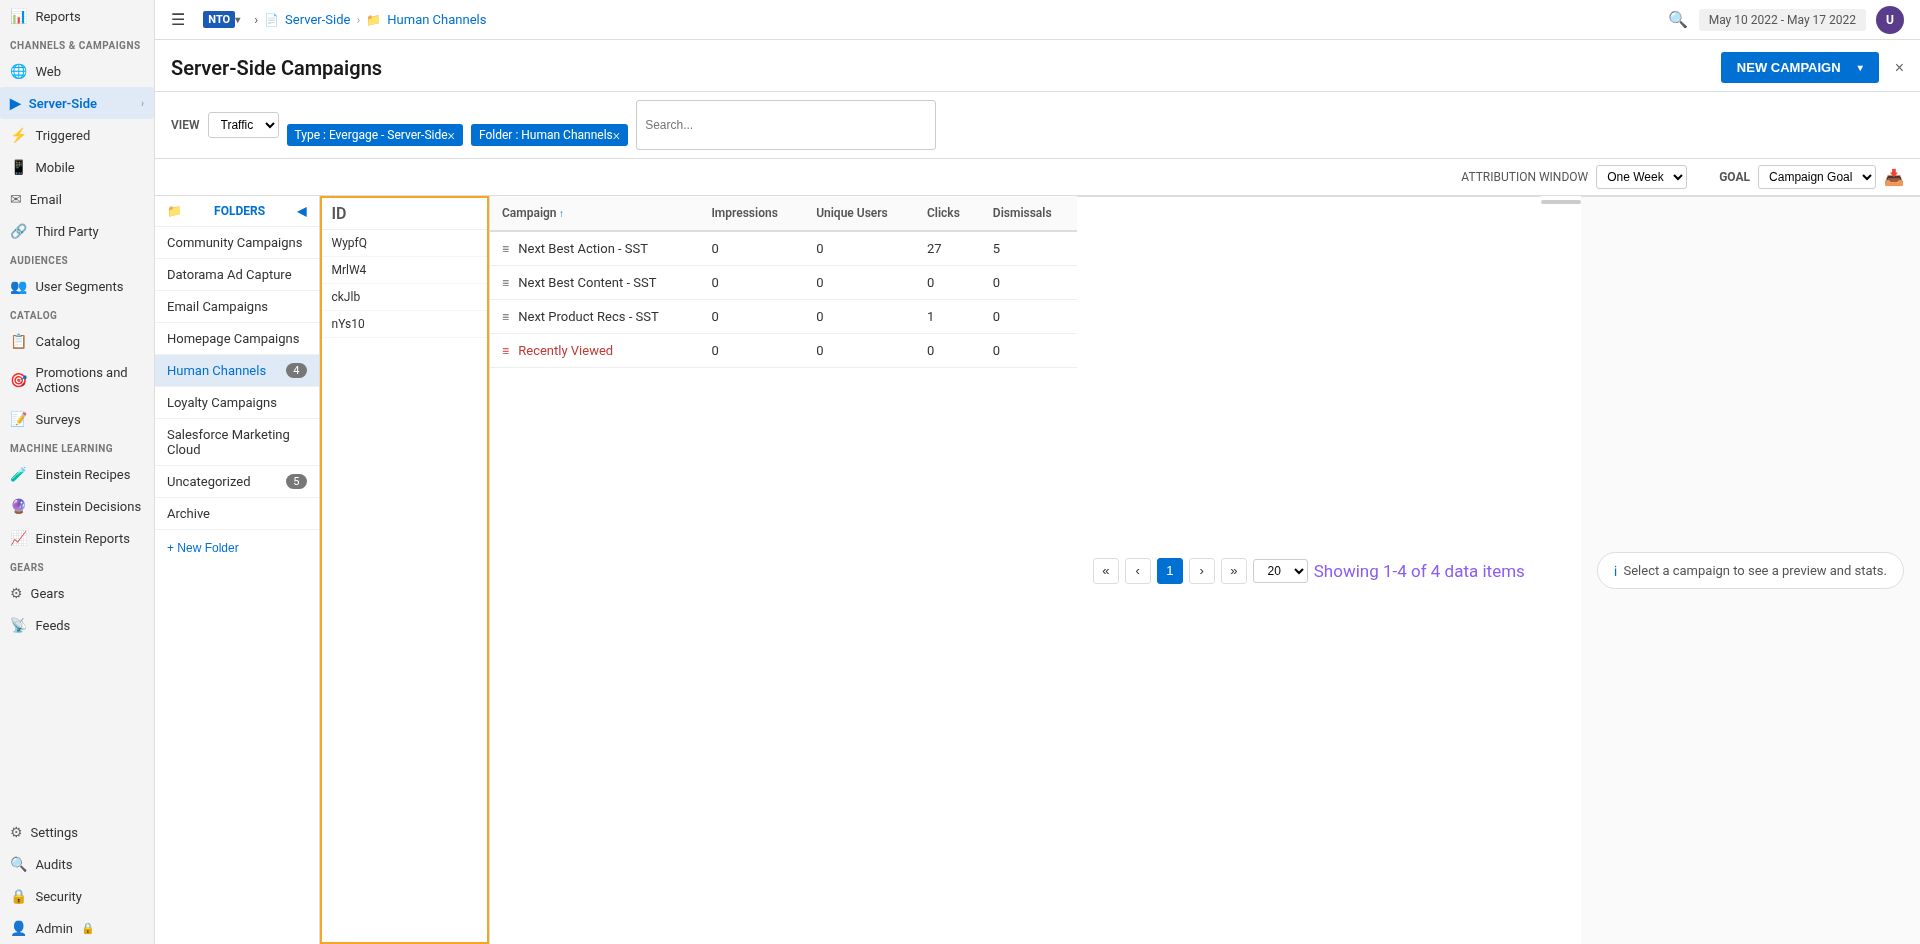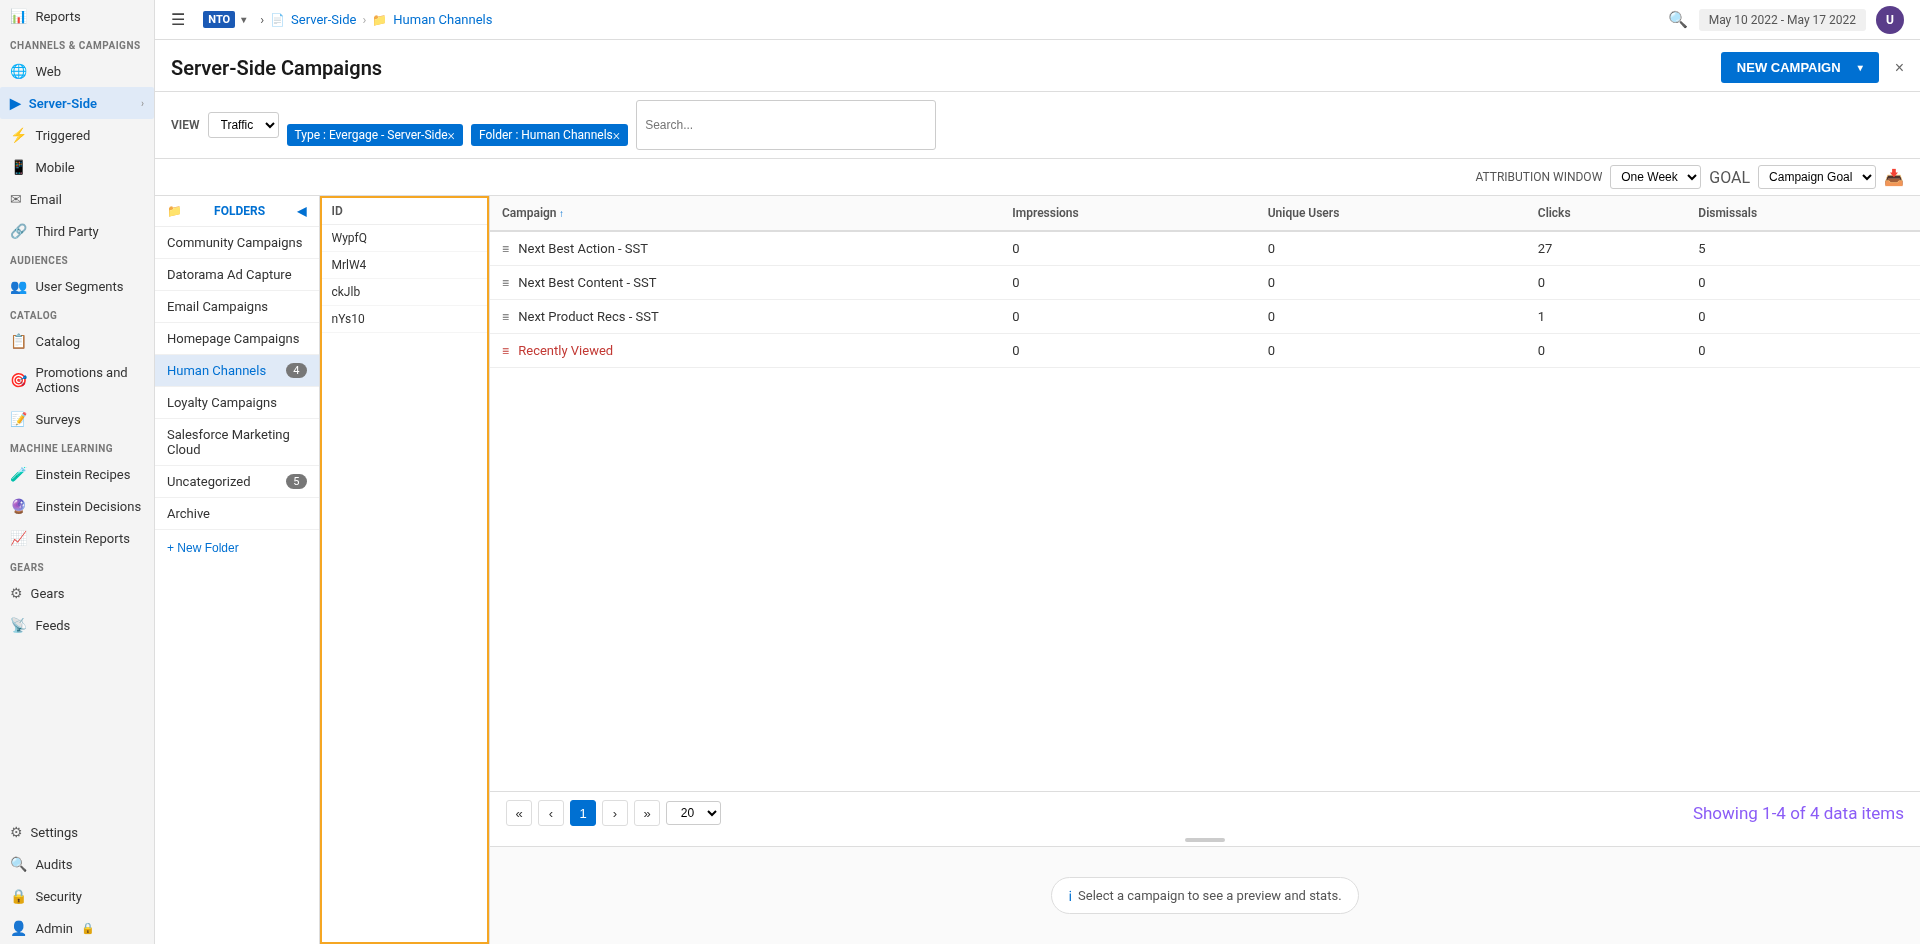--- a/index.html
+++ b/index.html
@@ -14,21 +14,21 @@
     .sidebar-item.active .item-icon { color: #0070d2; }
     .sidebar-item.has-sub { justify-content: space-between; }
     .sidebar-item .chevron { font-size: 10px; color: #999; }
 
     
     .main { flex: 1; display: flex; flex-direction: column; overflow: hidden; }
 
     
     .topbar { background: #fff; border-bottom: 1px solid #ddd; padding: 0 16px; height: 40px; display: flex; align-items: center; gap: 10px; }
     .topbar-hamburger { font-size: 16px; color: #444; cursor: pointer; margin-right: 8px; }
-    .topbar-logo { display: flex; align-items: center; gap: 6px; font-weight: 700; font-size: 14px; color: #333; cursor: pointer; }
+    .topbar-logo { display: flex; align-items: center; font-weight: 700; font-size: 14px; color: #333; cursor: pointer; }
     .topbar-logo .logo-box { background: #1b5ab5; color: #fff; padding: 2px 5px; font-size: 11px; border-radius: 2px; }
     .topbar-logo .dropdown-arrow { font-size: 10px; color: #666; }
     .topbar-breadcrumb { display: flex; align-items: center; gap: 6px; color: #555; font-size: 13px; margin-left: 4px; }
     .topbar-breadcrumb .sep { color: #aaa; }
     .topbar-breadcrumb .bc-link { color: #0070d2; cursor: pointer; text-decoration: none; }
     .topbar-breadcrumb .bc-folder { color: #0070d2; cursor: pointer; }
     .topbar-spacer { flex: 1; }
     .topbar-search { color: #666; cursor: pointer; font-size: 16px; }
     .topbar-date { font-size: 12px; color: #555; background: #f0f0f0; padding: 4px 10px; border-radius: 3px; cursor: pointer; }
     .topbar-avatar { width: 28px; height: 28px; border-radius: 50%; background: #5a3d8a; color: #fff; display: flex; align-items: center; justify-content: center; font-size: 12px; font-weight: 700; cursor: pointer; }
@@ -46,41 +46,41 @@
     .filter-label { font-size: 12px; color: #555; font-weight: 600; }
     .filter-select { border: 1px solid #ccc; border-radius: 3px; padding: 4px 8px; font-size: 12px; background: #fff; cursor: pointer; }
     .filter-tag { display: flex; align-items: center; background: #0070d2; color: #fff; padding: 3px 8px; border-radius: 3px; font-size: 12px; margin-top: 20px; }
     .filter-tag .tag-x { cursor: pointer; font-size: 14px; font-weight: 300; }
     .search-input { border: 1px solid #ccc; border-radius: 3px; padding: 17px 8px; font-size: 12px; flex: 1; max-width: 300px; }
 
     
     .attr-bar { padding: 6px 16px; background: #fff; border-bottom: 1px solid #ddd; display: flex; align-items: center; justify-content: flex-end; gap: 8px; }
     .attr-label { font-size: 12px; color: #555; }
     .attr-select { border: 1px solid #ccc; border-radius: 3px; padding: 3px 6px; font-size: 12px; background: #fff; cursor: pointer; }
-    .attr-goal-label { font-size: 16px; color: #555; margin-left: 0; }
+    .attr-goal-label { font-size: 12px; color: #555; margin-left: 24px; font-weight: bold; }
     .attr-download { color: #0070d2; font-size: 16px; cursor: pointer; }
 
     
     .content-area { display: flex; flex: 1; overflow: hidden; }
 
     
     .folders-panel { width: 335px; border-right: 1px solid #ddd; background: #fff; display: flex; overflow: hidden; flex-shrink: 0; position: relative; }
     .folder-list { width: 165px; border-right: 1px solid #ddd; overflow-y: auto; padding: 0; }
     .folder-list-header { display: flex; align-items: center; justify-content: space-between; padding: 8px 12px; font-size: 12px; font-weight: 700; color: #0070d2; border-bottom: 1px solid #eee; cursor: pointer; }
     .folder-item { padding: 8px 12px; cursor: pointer; font-size: 13px; color: #333; display: flex; align-items: center; justify-content: space-between; border-bottom: 1px solid #f0f0f0; }
     .folder-item.active { background: #e0eaf7; color: #0070d2; }
     .folder-item .folder-count { background: #777; color: #fff; border-radius: 10px; padding: 1px 7px; font-size: 11px; }
 
     
     .id-list { width: 170px; overflow-y: auto; border: 2px solid #f5a623; }
-    .id-list-header { padding: 6px 10px; font-size: 12px; font-weight: 600; color: #555; border-bottom: 1px solid #eee; }
+    .id-list-header { padding: 6px 10px; font-size: 16px; font-weight: 600; color: #555; border-bottom: 1px solid #eee; }
     .id-item { padding: 6px 10px; font-size: 12px; color: #333; cursor: pointer; border-bottom: 1px solid #f5f5f5; }
 
     
-    .table-area { flex: 1; display: flex; flex-direction: column; overflow: hidden; background: #fff; }
+    .table-area { flex: 1; display: flex; overflow: hidden; background: #fff; }
     .table-wrapper { flex: 1; overflow-y: auto; }
     table { width: 100%; border-collapse: collapse; }
     table thead th { padding: 10px 12px; text-align: left; font-size: 12px; font-weight: 600; color: #555; border-bottom: 2px solid #ddd; background: #fafafa; cursor: pointer; white-space: nowrap; }
     table thead th.sortable:after { content: ' ↑'; font-size: 10px; color: #0070d2; }
     table tbody td { padding: 9px 12px; font-size: 13px; color: #333; border-bottom: 1px solid #eee; }
     .campaign-icon { color: #666; margin-right: 6px; font-size: 12px; }
     .recently-viewed { color: #c23934; }
     .recently-viewed-icon { color: #c23934; margin-right: 6px; font-size: 12px; }
 
     

